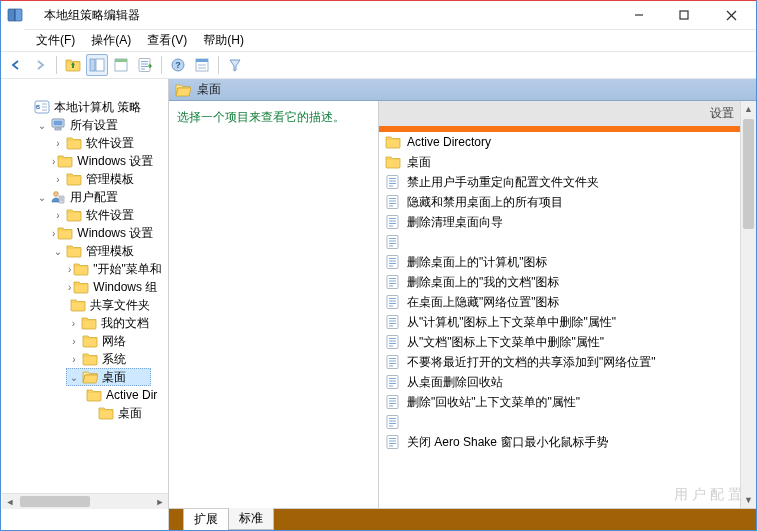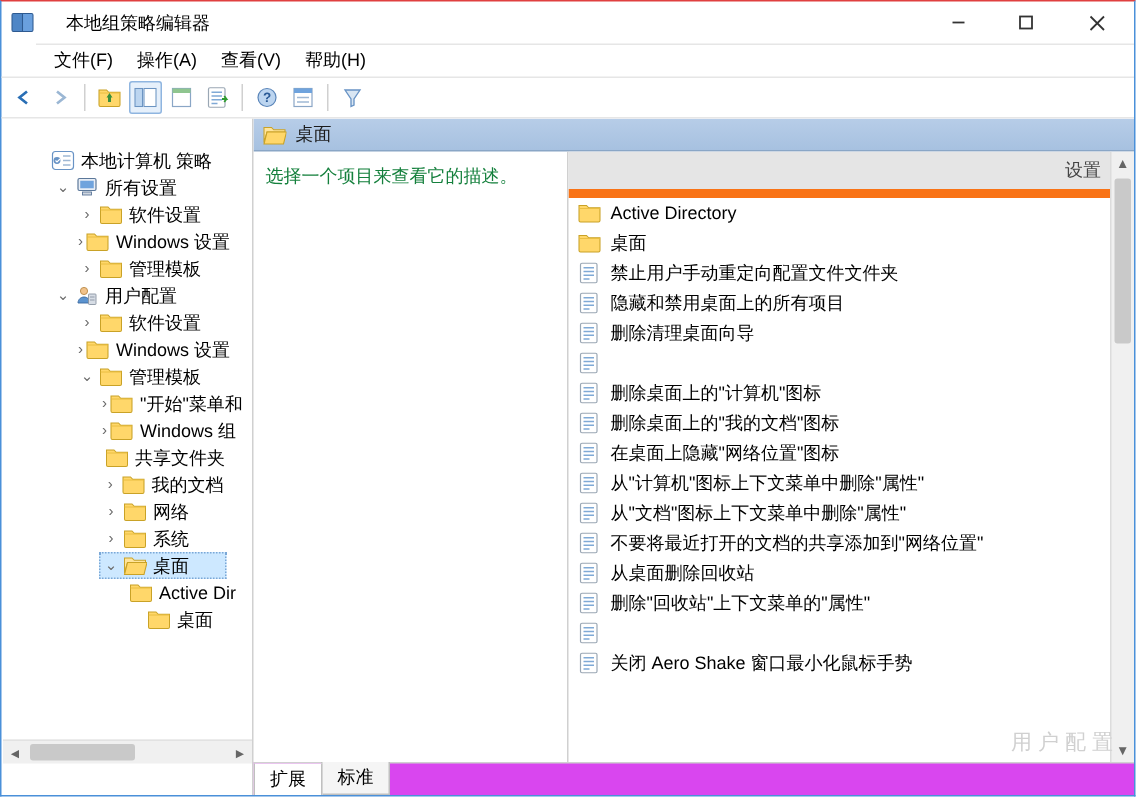--- a/index.html
+++ b/index.html
@@ -31,21 +31,21 @@
   .content { flex: 1; display: flex; overflow: hidden; }
   .desc { width: 210px; border-right: 1px solid #d0d0d0; padding: 8px; color: #15803d; }
   .listwrap { flex: 1; display: flex; overflow: hidden; }
   .list { flex: 1; overflow: auto; }
   .colhdr { position: sticky; top: 0; background: #e5e5e5; border-bottom: 6px solid #f97316; font-size: 12px; padding: 4px 6px; color: #444; text-align: right; }
   .row { display: flex; align-items: center; height: 20px; padding: 0 6px; gap: 6px; white-space: nowrap; }
   .vscroll { width: 16px; background: #f0f0f0; border-left: 1px solid #dcdcdc; position: relative; }
   .vthumb { position: absolute; left: 2px; right: 2px; top: 18px; height: 110px; background: #c9c9c9; border-radius: 2px; }
   .varrow { position: absolute; left: 0; right: 0; height: 16px; display:flex; align-items:center; justify-content:center; color:#666; font-size:9px; }
   .varrow.up { top: 0; } .varrow.down { bottom: 0; }
-  .tabs { height: 22px; border-top: 1px solid #d0d0d0; display: flex; align-items: flex-end; padding-left: 0; gap: 0; background:#d946ef; }
+  .tabs { height: 22px; border-top: 1px solid #d0d0d0; display: flex; align-items: flex-end; padding-left: 14px; gap: 0; background:#a16207; }
   .tab { border: 1px solid #c0c0c0; border-top: none; padding: 2px 10px; background: #f5f5f5; font-size: 12px; margin-right: -1px; }
   .tab.active { background: #fff; border-bottom: 1px solid #fff; position: relative; top: 1px; }
   .status { height: 20px; border-top: 1px solid #d0d0d0; display: flex; align-items: center; padding: 0 6px; font-size: 12px; color: #333; }
   .hscroll-area { height: 16px; border-top: 1px solid #e2e2e2; display:flex; align-items:center; background:#f0f0f0; }
   .harrow { width: 16px; text-align:center; color:#666; font-size:9px; }
   .htrack { flex:1; position:relative; height:100%; }
   .hthumb { position:absolute; top:2px; bottom:2px; left:2px; width:70px; background:#c9c9c9; border-radius:2px; }
   .watermark { position:absolute; right:10px; bottom:26px; color:#d0d0d0; font-size:14px; letter-spacing:4px; pointer-events:none; }
   svg { display:block; }
 </style>

